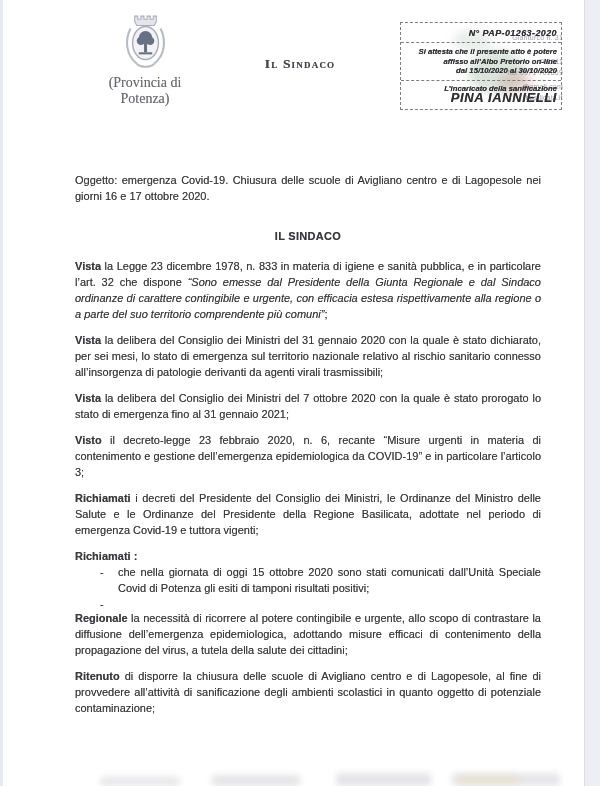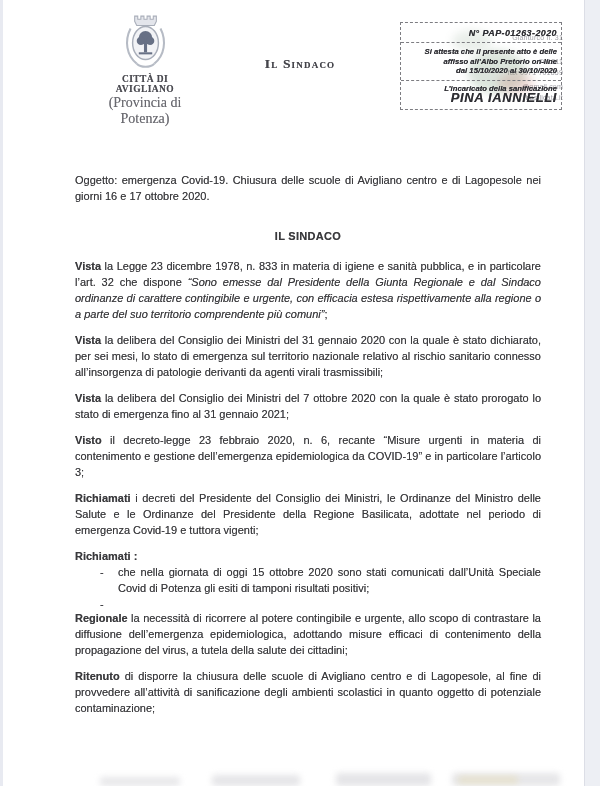--- a/index.html
+++ b/index.html
@@ -87,40 +87,39 @@
     <circle cx="30.5" cy="25" r="6.5" fill="#4d5870"></circle>
     <circle cx="26" cy="28" r="4" fill="#4d5870"></circle>
     <circle cx="35" cy="28" r="4" fill="#4d5870"></circle>
     <rect x="29" y="29" width="3" height="10" fill="#4d5870"></rect>
     <path d="M24 40 L37 40" stroke="#4d5870" stroke-width="2"></path>
 
     <path d="M16 16 C10 28 12 42 22 50" fill="none" stroke="#aab0bb" stroke-width="2"></path>
     <path d="M45 16 C51 28 49 42 39 50" fill="none" stroke="#aab0bb" stroke-width="2"></path>
     <path d="M22 50 C26 54 35 54 39 50" fill="none" stroke="#aab0bb" stroke-width="2"></path>
   </svg>
-  <div class="muni-name">CITTÀ DI AVIGLIANO</div>
   <div class="muni-prov">(Provincia di Potenza)</div>
 </div>
 
 <div class="office-title">Il Sindaco</div>
 
 <div class="letterhead lh0">Gianturco n. 31</div>
 <div class="letterhead lh1">701811</div>
 <div class="letterhead lh2">fax 0971 701859</div>
 <div class="letterhead lh3">@gmail.com</div>
 <div class="letterhead lh4">basilicata.it</div>
 
 <div class="smudge smudge-green2"></div>
 <div class="smudge smudge-green"></div>
 <div class="smudge smudge-red"></div>
 
 <div class="stamp">
   <div class="stamp-row stamp-number stamp-div">N° PAP-01263-2020</div>
   <div class="stamp-row stamp-attest stamp-div">
-    <span>Si attesta che il presente atto è delle</span><br>
+    <span>Si attesta che il presente atto è potere</span><br>
     <span>affisso all’Albo Pretorio on-line</span><br>
     <span>dal 15/10/2020 al 30/10/2020</span>
   </div>
   <div class="stamp-row stamp-officer">
     <span>L’incaricato della sanificazione</span><br>
     <span class="officer-name">PINA IANNIELLI</span>
   </div>
 </div>
 
 <div class="doc">

